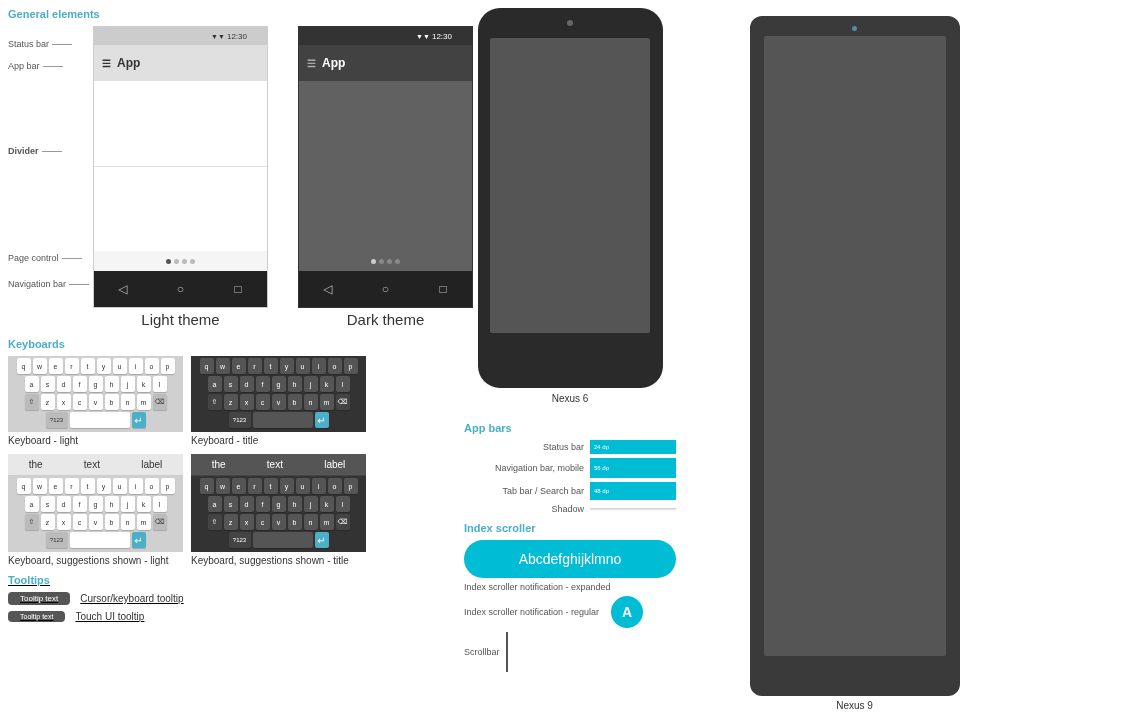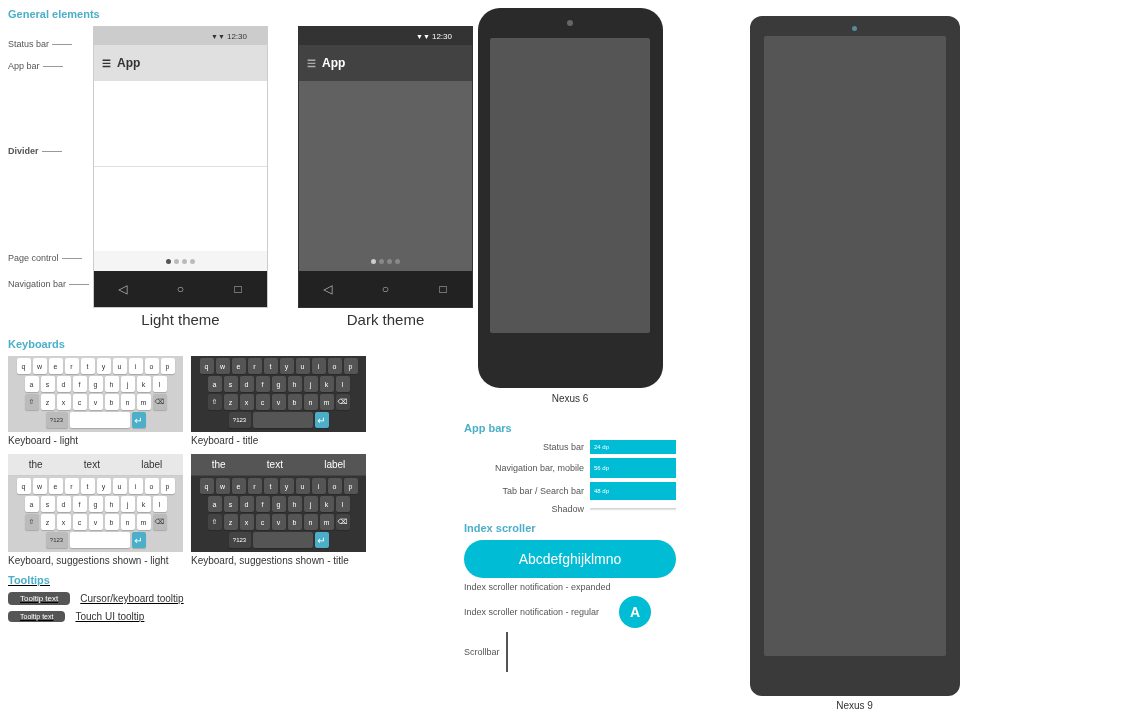--- a/index.html
+++ b/index.html
@@ -438,21 +438,21 @@
     }
 
     .index-notif-label {
       font-size: 9px;
       color: #555;
     }
 
     .index-notif-regular {
       display: flex;
       align-items: center;
-      gap: 20px;
+      gap: 12px;
     }
 
     .notif-circle {
       width: 32px;
       height: 32px;
       background: #00BCD4;
       border-radius: 50%;
       display: flex;
       align-items: center;
       justify-content: center;

